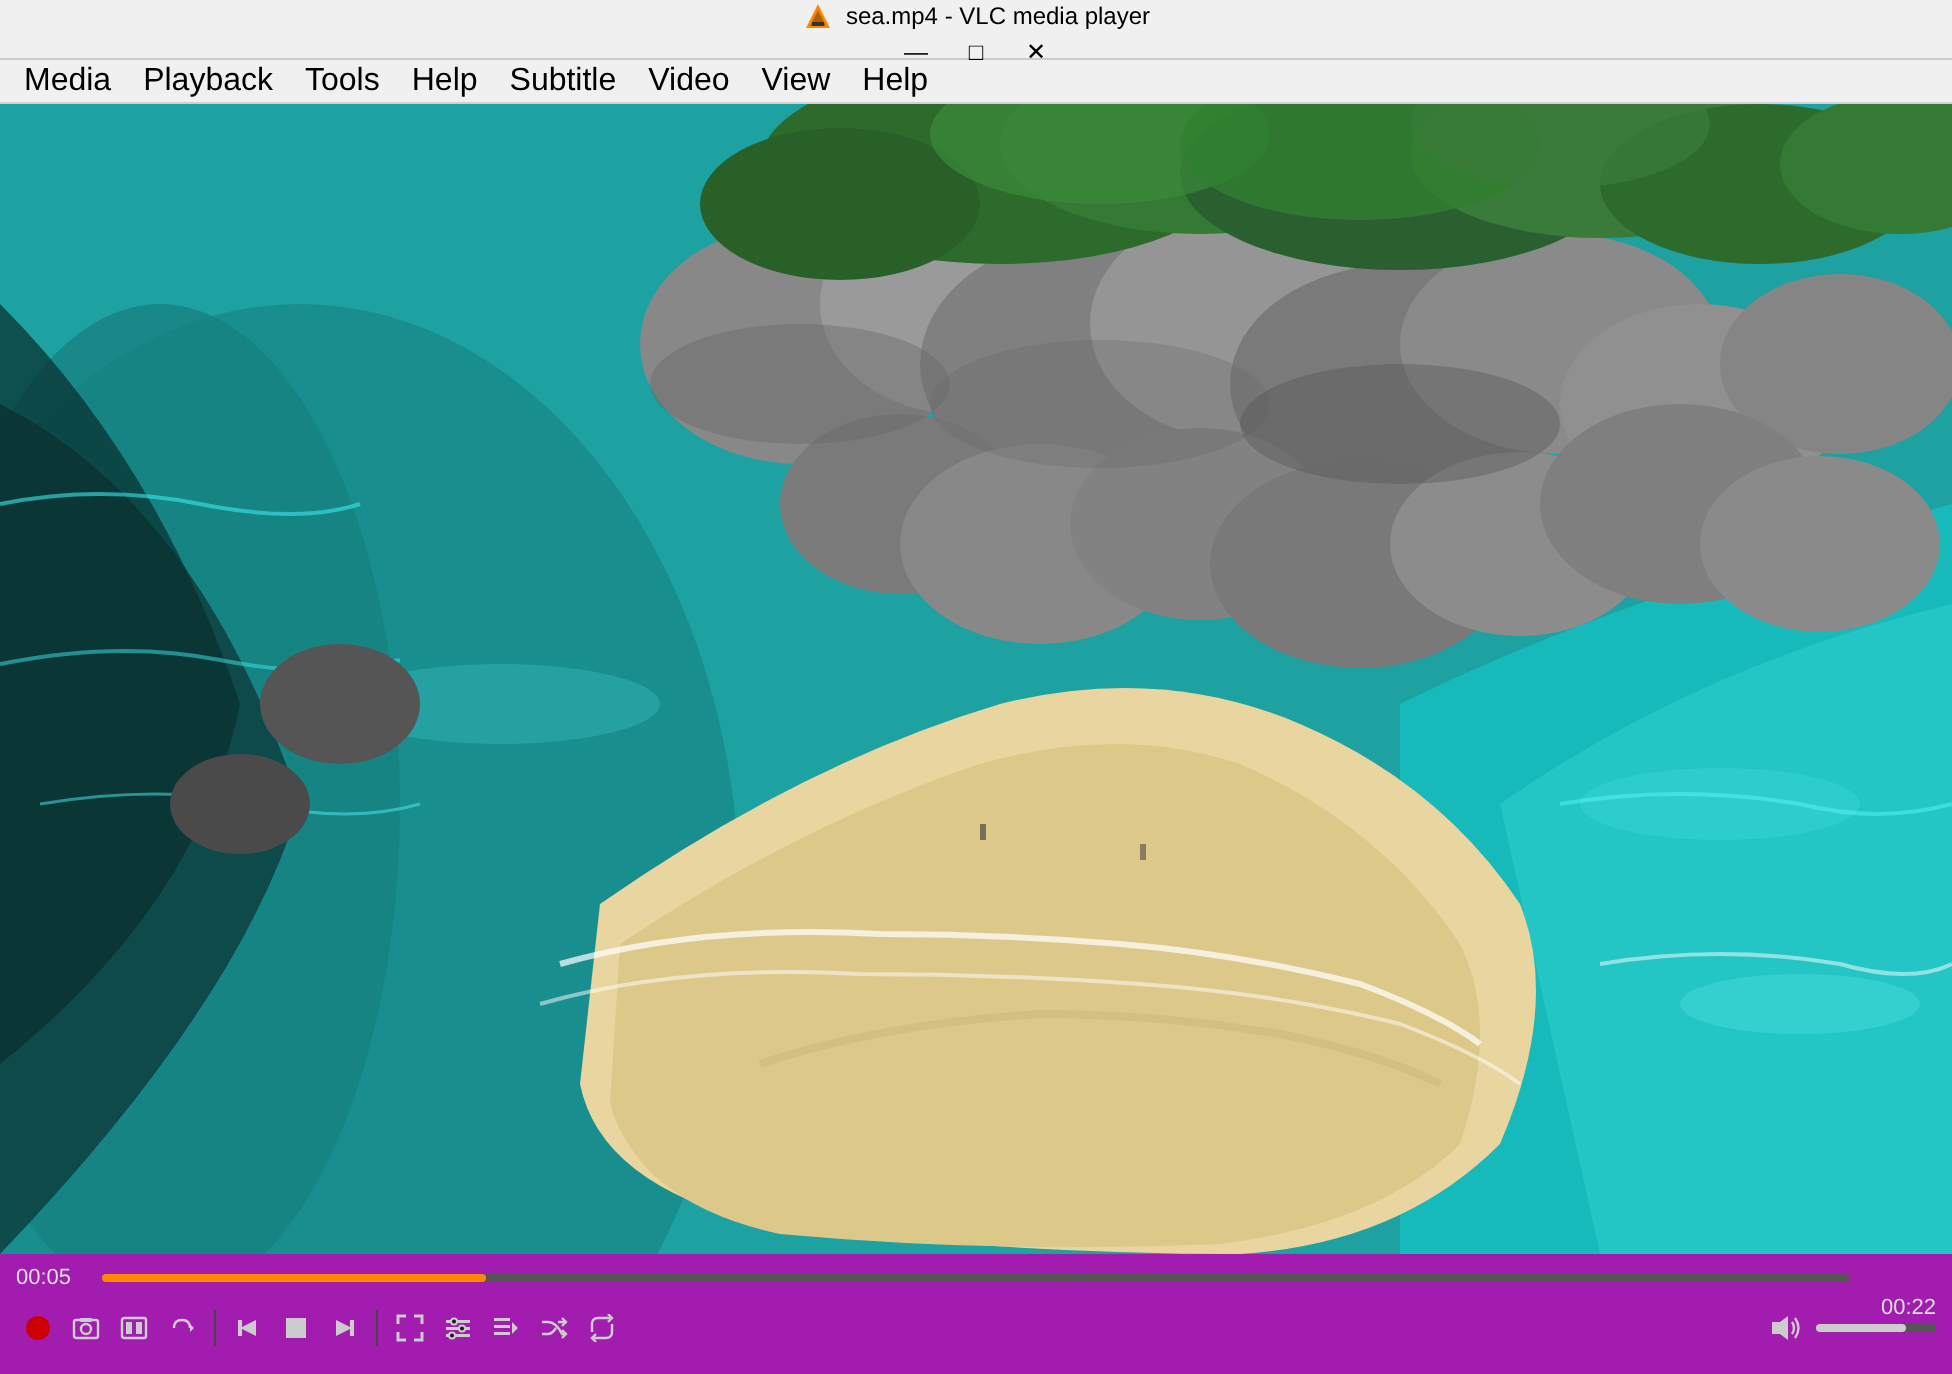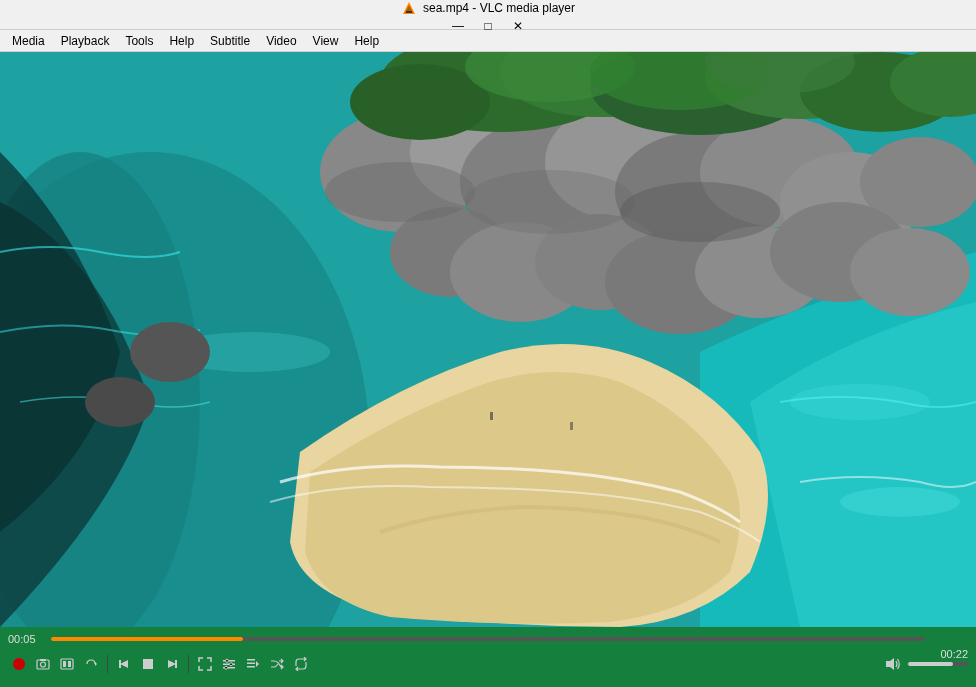--- a/index.html
+++ b/index.html
@@ -58,21 +58,21 @@
     #menu-bar {
       display: flex;
       align-items: center;
       background: #f0f0f0;
       height: 22px;
       padding: 0 4px;
       border-bottom: 1px solid #d0d0d0;
     }
     .menu-item {
       padding: 2px 8px;
-      font-size: 12px;
+      font-size: 16px;
       color: #000;
       cursor: pointer;
       height: 100%;
       display: flex;
       align-items: center;
     }
 
     
     #video-area {
       width: 976px;
@@ -83,21 +83,21 @@
     }
 
     
     #video-canvas {
       width: 100%;
       height: 100%;
     }
 
     
     #controls-area {
-      background: #15803d;
+      background: #a21caf;
       height: 60px;
       display: flex;
       flex-direction: column;
       padding: 0;
     }
 
     
     #progress-row {
       display: flex;
       align-items: center;

